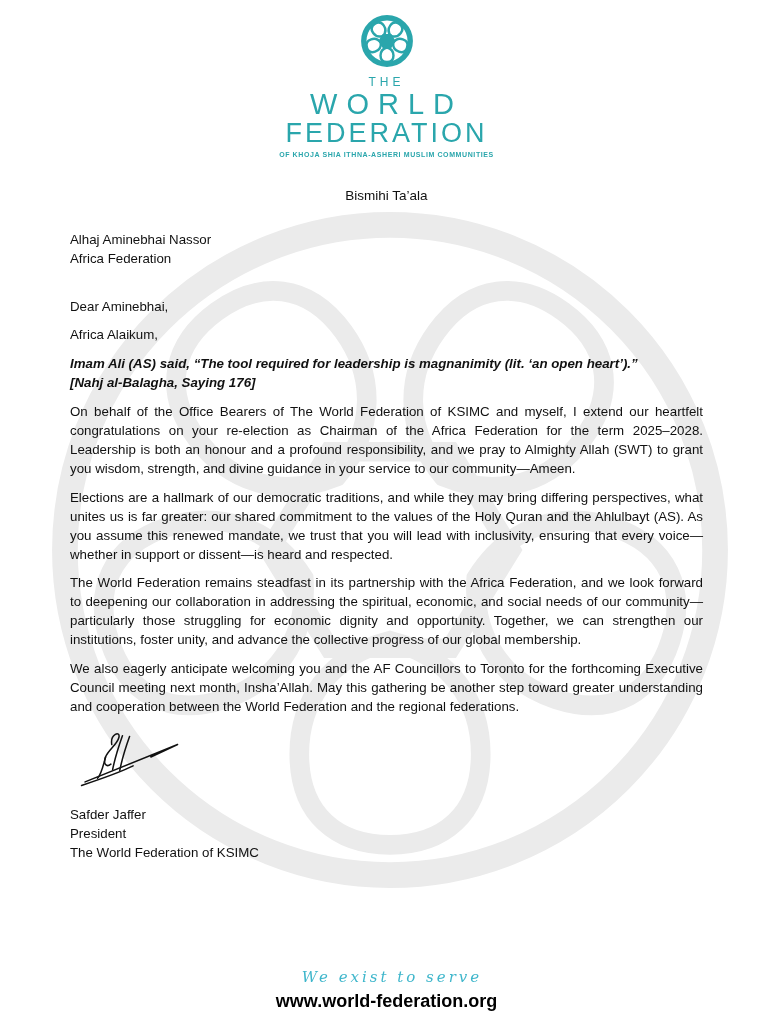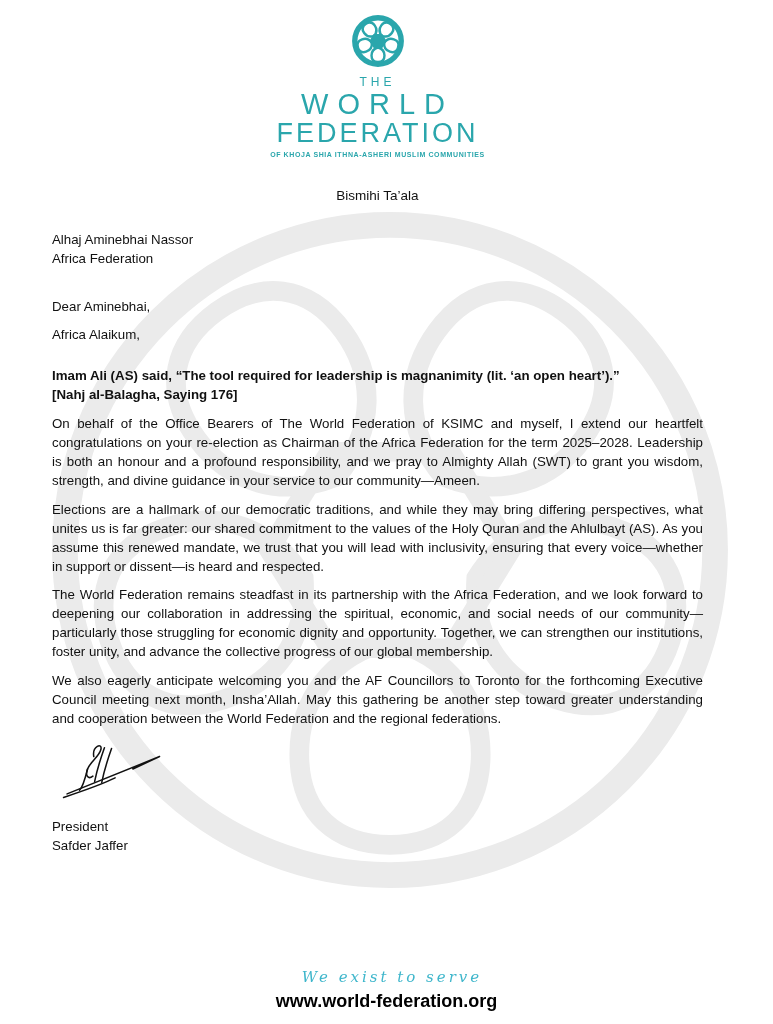--- a/index.html
+++ b/index.html
@@ -14,40 +14,40 @@
   .sheet { position: relative; width: 773px; height: 1024px; overflow: hidden; }
 
   
   .watermark {
     position: absolute; left: 12px; top: 172px;
     width: 756px; height: 756px;
     z-index: 0; pointer-events: none;
   }
 
   
-  .page { position: relative; z-index: 1; padding: 14px 70px 0 52px; }
+  .page { position: relative; z-index: 1; padding: 14px 70px 0 70px; }
 
   
   .letterhead { text-align: center; }
   .emblem { width: 54px; height: 54px; display: inline-block; }
   .logo-the        { color: #2AA6AC; font-size: 12px; letter-spacing: 4px;  margin-top: 3px; font-weight: 400; }
   .logo-world      { color: #2AA6AC; font-size: 29px; letter-spacing: 9px;  line-height: 30px; font-weight: 400; }
   .logo-federation { color: #2AA6AC; font-size: 27px; letter-spacing: 3px;  line-height: 28px; font-weight: 400; }
   .logo-tagline    { color: #2AA6AC; font-size: 7px;  letter-spacing: 0.6px; margin-top: 4px; font-weight: 700; }
 
   .invocation { text-align: center; margin-top: 30px; font-size: 13.5px; }
 
   .date-line  { margin-top: 45px; font-size: 13.3px; }
 
   .recipient  { margin-top: 27px; font-size: 13.3px; line-height: 19px; }
 
   .block      { font-size: 13.3px; line-height: 19px; }
   .salutation { margin-top: 29px; }
   .greeting   { margin-top: 9px; }
-  .quote      { margin-top: 22px; font-weight: bold; }
+  .quote      { margin-top: 10px; font-weight: bold; font-style: italic; }
 
   .body-copy  { margin-top: 10px; }
   .body-copy p {
     font-size: 13.3px; line-height: 19px;
     text-align: justify;
     margin: 0 0 9.5px 0;
   }
   .closing { margin: 0 0 0 0; }
 
   .signature-wrap { margin-top: 8px; height: 66px; }
@@ -135,22 +135,23 @@
           <path d="M33 36 C30 48 28 56 24 60"></path>
           <path d="M52 12 C47 26 43 40 41 50"></path>
           <path d="M60 13 C55 27 51 41 49 51"></path>
           <path d="M10 64 L114 22 L84 36"></path>
           <path d="M6 68 C30 60 52 52 64 46"></path>
         </g>
       </svg>
     </div>
 
     <div class="signoff">
+      <div>Safder Jaffer</div>
       <div>President</div>
-      <div>Safder Jaffer</div>
+      <div>The World Federation of KSIMC</div>
     </div>
 
   </div>
 
   <div class="footer">
     <div class="motto">We exist to serve</div>
     <div class="website">www.world-federation.org</div>
   </div>
 
 </div>

